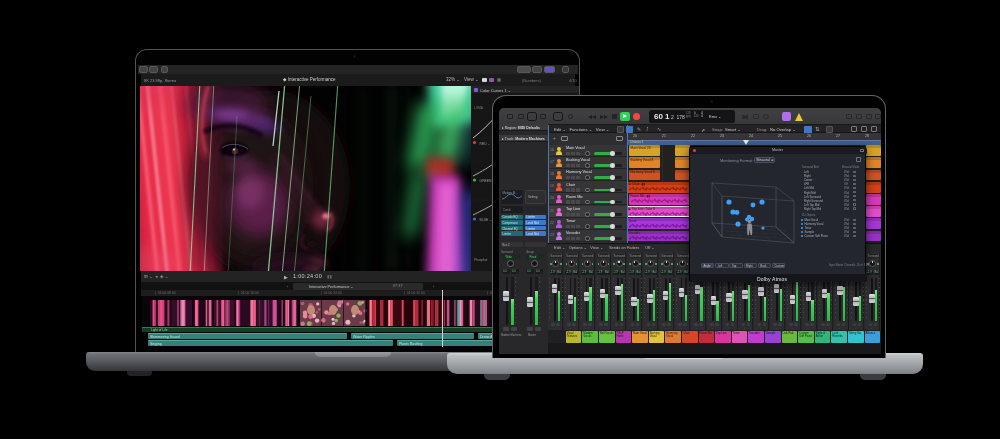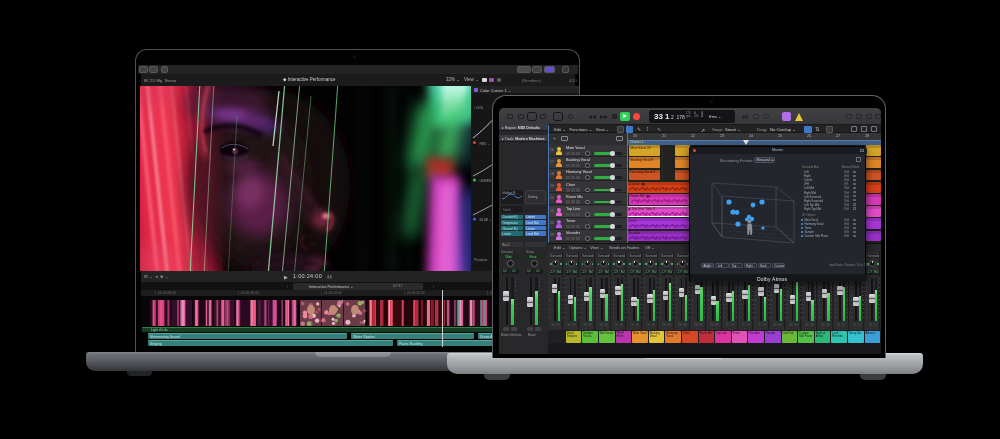--- a/index.html
+++ b/index.html
@@ -483,21 +483,21 @@
 <div class="abs" style="left:69px;top:6px;width:5px;height:5px;border:0.9px solid #212124;border-radius:2.5px;"></div>
 <div class="abs" style="left:89px;top:6.5px;width:0;height:0;border-right:4px solid #1e1e20;border-top:2.2px solid transparent;border-bottom:2.2px solid transparent;"></div>
 <div class="abs" style="left:93px;top:6.5px;width:0;height:0;border-right:4px solid #1e1e20;border-top:2.2px solid transparent;border-bottom:2.2px solid transparent;"></div>
 <div class="abs" style="left:101px;top:6.5px;width:0;height:0;border-left:4px solid #1e1e20;border-top:2.2px solid transparent;border-bottom:2.2px solid transparent;"></div>
 <div class="abs" style="left:105px;top:6.5px;width:0;height:0;border-left:4px solid #1e1e20;border-top:2.2px solid transparent;border-bottom:2.2px solid transparent;"></div>
 <div class="abs" style="left:113px;top:6px;width:5px;height:5px;background:#242427;border-radius:0.5px;"></div>
 <div class="abs" style="left:121px;top:4px;width:10px;height:9px;background:#30d158;border-radius:2px;"></div>
 <div class="abs" style="left:124px;top:6px;width:0;height:0;border-left:4px solid #fff;border-top:2.5px solid transparent;border-bottom:2.5px solid transparent;"></div>
 <div class="abs" style="left:134px;top:5px;width:7px;height:7px;background:#ff453a;border-radius:50%;"></div>
 <div class="abs" style="left:150px;top:2px;width:86px;height:13px;background:#141416;border-radius:2.5px;"></div>
-<div class="abs" style="position:absolute;white-space:nowrap;left:155px;top:3.5px;font-size:8px;font-weight:bold;color:#e8e8ec;">33</div>
+<div class="abs" style="position:absolute;white-space:nowrap;left:155px;top:3.5px;font-size:8px;font-weight:bold;color:#e8e8ec;">60</div>
 <div class="abs" style="position:absolute;white-space:nowrap;left:166px;top:3.5px;font-size:8px;font-weight:bold;color:#e8e8ec;">1</div>
 <div class="abs" style="position:absolute;white-space:nowrap;left:172px;top:6px;font-size:5px;color:#cfcfd4;">2&nbsp; 178</div>
 <div class="abs" style="position:absolute;white-space:nowrap;left:187px;top:3.5px;font-size:2.6px;color:#8a8a90;line-height:1.2;">128<br>ppq</div>
 <div class="abs" style="position:absolute;white-space:nowrap;left:195px;top:3.5px;font-size:2.6px;color:#8a8a90;line-height:1.2;">A<br>440</div>
 <div class="abs" style="position:absolute;white-space:nowrap;left:202px;top:3.5px;font-size:3.2px;color:#cfcfd4;line-height:1.2;">4<br>4</div>
 <div class="abs" style="position:absolute;white-space:nowrap;left:210px;top:5.5px;font-size:4px;color:#cfcfd4;">Ems ⌄</div>
 <div class="abs" style="left:243px;top:7px;width:2.5px;height:4px;background:#2a2a2e;"></div>
 <div class="abs" style="left:245px;top:5.5px;width:0;height:0;border-right:4px solid #2a2a2e;border-top:3.5px solid transparent;border-bottom:3.5px solid transparent;"></div>
 <div class="abs" style="left:254px;top:5.5px;width:6px;height:5px;border:0.9px solid #2a2a2e;border-radius:1px;"></div>
 <div class="abs" style="left:264px;top:5.5px;width:6px;height:5px;border:0.9px solid #2a2a2e;border-radius:2.5px;"></div>

